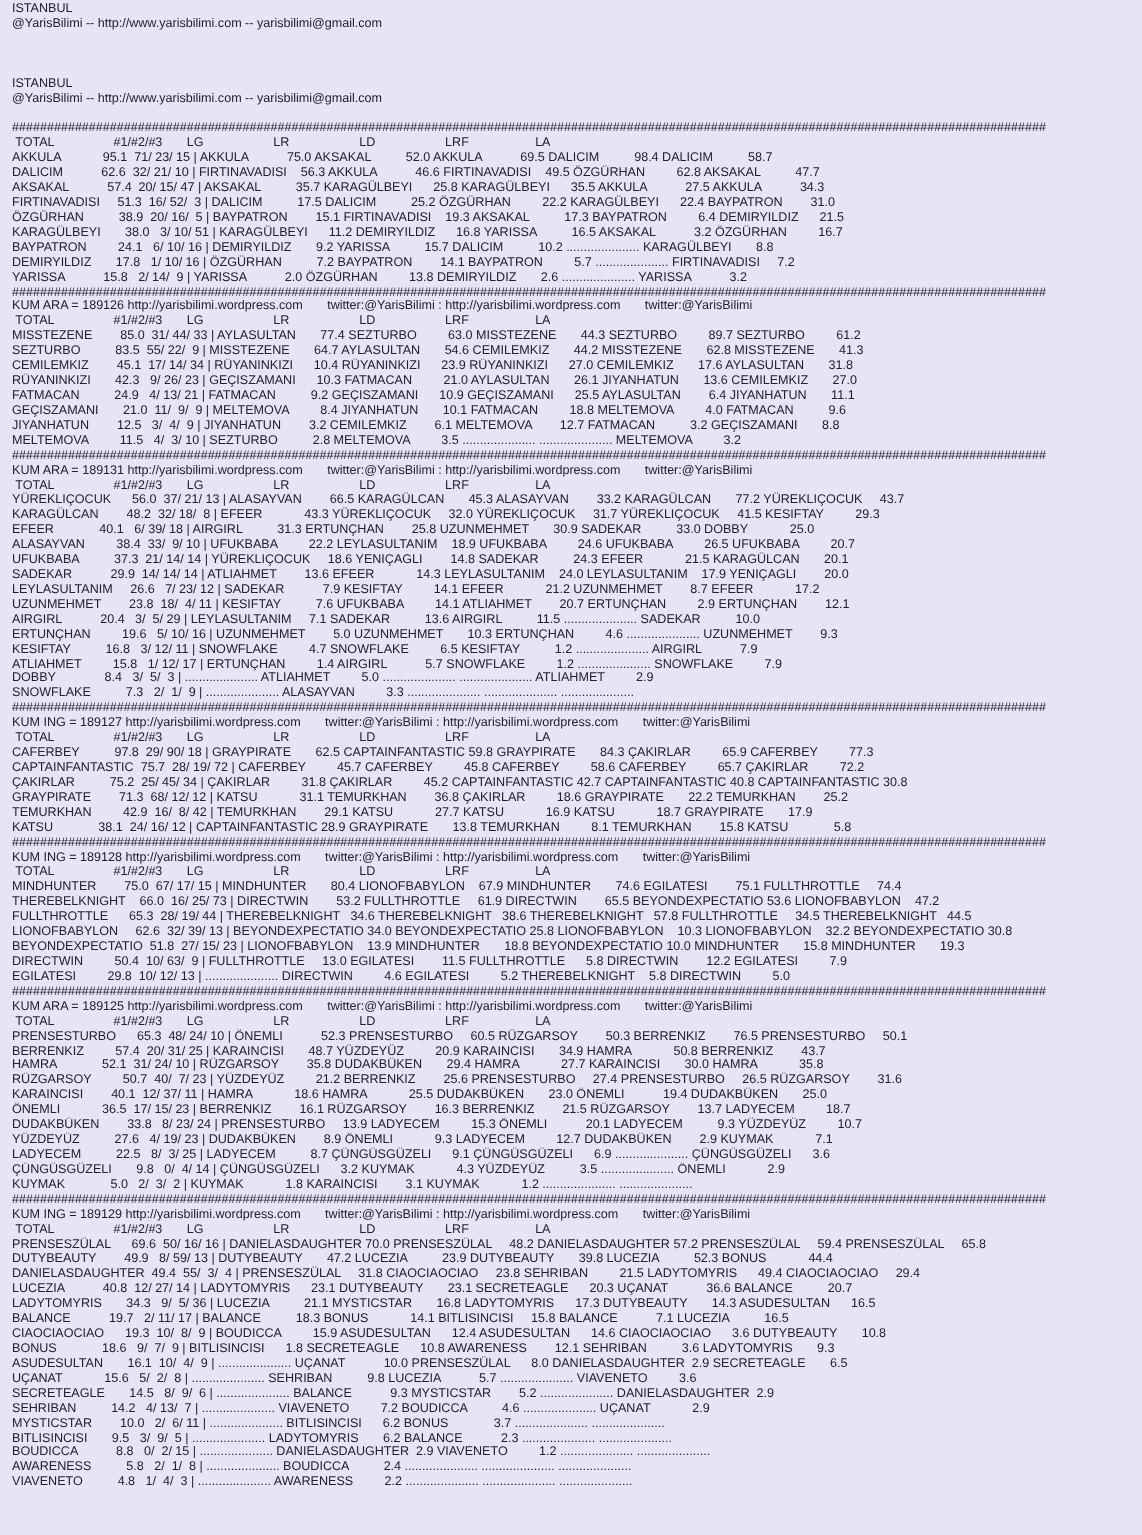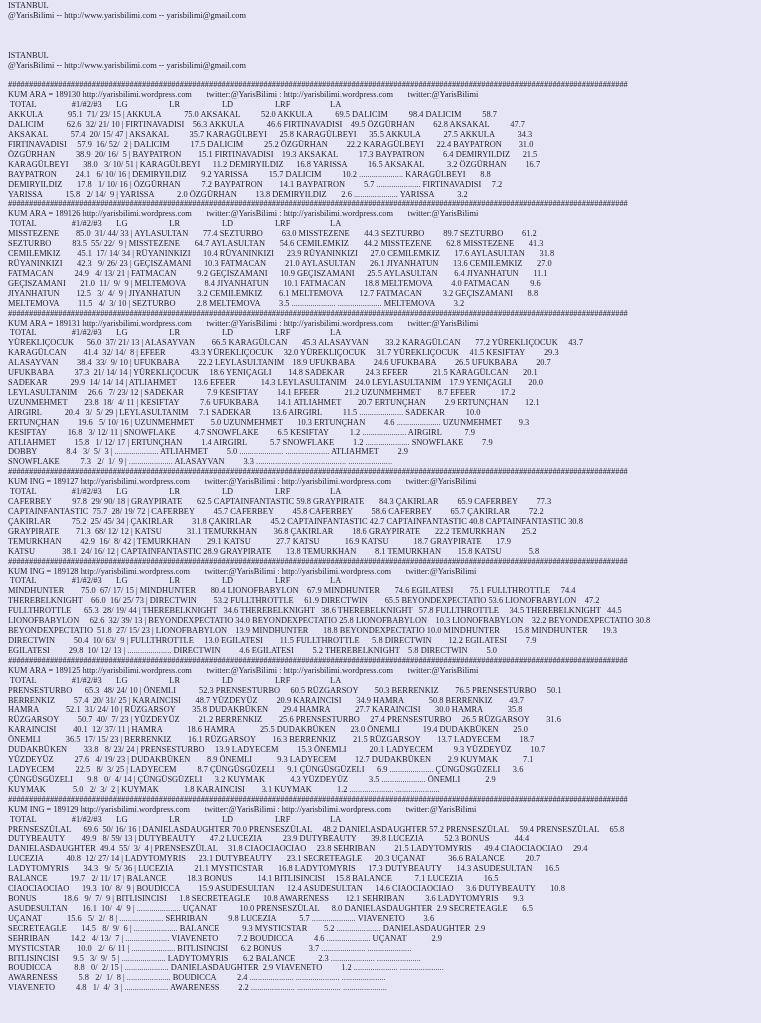--- a/index.html
+++ b/index.html
@@ -4,21 +4,21 @@
 <style>
   html,body{margin:0;padding:0;}
   body{
     width:761px;height:1023px;overflow:hidden;
     background:#e5e5f6;
   }
   #page{
     box-sizing:border-box;
     width:761px;height:1023px;
     padding:1px 0 0 8px;
-    font-family:Liberation Serif, serif;
+    font-family:Liberation Sans, sans-serif;
     font-size:8.4px;
     color:#22222e;
     overflow:hidden;
     border-radius:10px;
   }
   .ln{
     height:9.932px;
     line-height:9.932px;
     white-space:pre;
     overflow:hidden;
@@ -31,47 +31,47 @@
   <div class="ln">ISTANBUL</div>
   <div class="ln">@YarisBilimi -- http://www.yarisbilimi.com -- yarisbilimi@gmail.com</div>
   <div class="ln"></div>
   <div class="ln"></div>
   <div class="ln"></div>
   <div class="ln">ISTANBUL</div>
   <div class="ln">@YarisBilimi -- http://www.yarisbilimi.com -- yarisbilimi@gmail.com</div>
   <div class="ln"></div>
   <div id="sections">
       <div class="ln">####################################################################################################################################################</div>
-      <div class="ln">KUM ARA = 189130 http://yarisbilimi.wordpress.com       twitter:@YarisBilimi : http://yarisbilimi.wordpress.com       twitter:@YarisBilimi</div>
       <div class="ln"> TOTAL                 #1/#2/#3       LG                    LR                    LD                    LRF                   LA</div>
       <div class="ln">AKKULA            95.1  71/ 23/ 15 | AKKULA           75.0 AKSAKAL          52.0 AKKULA           69.5 DALICIM          98.4 DALICIM          58.7</div>
       <div class="ln">DALICIM           62.6  32/ 21/ 10 | FIRTINAVADISI    56.3 AKKULA           46.6 FIRTINAVADISI    49.5 ÖZGÜRHAN         62.8 AKSAKAL          47.7</div>
       <div class="ln">AKSAKAL           57.4  20/ 15/ 47 | AKSAKAL          35.7 KARAGÜLBEYI      25.8 KARAGÜLBEYI      35.5 AKKULA           27.5 AKKULA           34.3</div>
-      <div class="ln">FIRTINAVADISI     57.9  16/ 52/  2 | DALICIM          17.5 DALICIM          25.2 ÖZGÜRHAN         22.2 KARAGÜLBEYI      22.4 BAYPATRON        31.0</div>
+      <div class="ln">FIRTINAVADISI     51.3  16/ 52/  3 | DALICIM          17.5 DALICIM          25.2 ÖZGÜRHAN         22.2 KARAGÜLBEYI      22.4 BAYPATRON        31.0</div>
       <div class="ln">ÖZGÜRHAN          38.9  20/ 16/  5 | BAYPATRON        15.1 FIRTINAVADISI    19.3 AKSAKAL          17.3 BAYPATRON         6.4 DEMIRYILDIZ      21.5</div>
       <div class="ln">KARAGÜLBEYI       38.0   3/ 10/ 51 | KARAGÜLBEYI      11.2 DEMIRYILDIZ      16.8 YARISSA          16.5 AKSAKAL           3.2 ÖZGÜRHAN         16.7</div>
       <div class="ln">BAYPATRON         24.1   6/ 10/ 16 | DEMIRYILDIZ       9.2 YARISSA          15.7 DALICIM          10.2 ..................... KARAGÜLBEYI       8.8</div>
       <div class="ln">DEMIRYILDIZ       17.8   1/ 10/ 16 | ÖZGÜRHAN          7.2 BAYPATRON        14.1 BAYPATRON         5.7 ..................... FIRTINAVADISI     7.2</div>
       <div class="ln">YARISSA           15.8   2/ 14/  9 | YARISSA           2.0 ÖZGÜRHAN         13.8 DEMIRYILDIZ       2.6 ..................... YARISSA           3.2</div>
       <div class="ln">####################################################################################################################################################</div>
       <div class="ln">KUM ARA = 189126 http://yarisbilimi.wordpress.com       twitter:@YarisBilimi : http://yarisbilimi.wordpress.com       twitter:@YarisBilimi</div>
       <div class="ln"> TOTAL                 #1/#2/#3       LG                    LR                    LD                    LRF                   LA</div>
       <div class="ln">MISSTEZENE        85.0  31/ 44/ 33 | AYLASULTAN       77.4 SEZTURBO         63.0 MISSTEZENE       44.3 SEZTURBO         89.7 SEZTURBO         61.2</div>
       <div class="ln">SEZTURBO          83.5  55/ 22/  9 | MISSTEZENE       64.7 AYLASULTAN       54.6 CEMILEMKIZ       44.2 MISSTEZENE       62.8 MISSTEZENE       41.3</div>
       <div class="ln">CEMILEMKIZ        45.1  17/ 14/ 34 | RÜYANINKIZI      10.4 RÜYANINKIZI      23.9 RÜYANINKIZI      27.0 CEMILEMKIZ       17.6 AYLASULTAN       31.8</div>
       <div class="ln">RÜYANINKIZI       42.3   9/ 26/ 23 | GEÇISZAMANI      10.3 FATMACAN         21.0 AYLASULTAN       26.1 JIYANHATUN       13.6 CEMILEMKIZ       27.0</div>
       <div class="ln">FATMACAN          24.9   4/ 13/ 21 | FATMACAN          9.2 GEÇISZAMANI      10.9 GEÇISZAMANI      25.5 AYLASULTAN        6.4 JIYANHATUN       11.1</div>
       <div class="ln">GEÇISZAMANI       21.0  11/  9/  9 | MELTEMOVA         8.4 JIYANHATUN       10.1 FATMACAN         18.8 MELTEMOVA         4.0 FATMACAN          9.6</div>
       <div class="ln">JIYANHATUN        12.5   3/  4/  9 | JIYANHATUN        3.2 CEMILEMKIZ        6.1 MELTEMOVA        12.7 FATMACAN          3.2 GEÇISZAMANI       8.8</div>
       <div class="ln">MELTEMOVA         11.5   4/  3/ 10 | SEZTURBO          2.8 MELTEMOVA         3.5 ..................... ..................... MELTEMOVA         3.2</div>
       <div class="ln">####################################################################################################################################################</div>
       <div class="ln">KUM ARA = 189131 http://yarisbilimi.wordpress.com       twitter:@YarisBilimi : http://yarisbilimi.wordpress.com       twitter:@YarisBilimi</div>
       <div class="ln"> TOTAL                 #1/#2/#3       LG                    LR                    LD                    LRF                   LA</div>
       <div class="ln">YÜREKLIÇOCUK      56.0  37/ 21/ 13 | ALASAYVAN        66.5 KARAGÜLCAN       45.3 ALASAYVAN        33.2 KARAGÜLCAN       77.2 YÜREKLIÇOCUK     43.7</div>
-      <div class="ln">KARAGÜLCAN        41.4  32/ 14/  8 | EFEER            43.3 YÜREKLIÇOCUK     32.0 YÜREKLIÇOCUK     31.7 YÜREKLIÇOCUK     41.5 KESIFTAY         29.3</div>
+      <div class="ln">KARAGÜLCAN        48.2  32/ 18/  8 | EFEER            43.3 YÜREKLIÇOCUK     32.0 YÜREKLIÇOCUK     31.7 YÜREKLIÇOCUK     41.5 KESIFTAY         29.3</div>
+      <div class="ln">EFEER             40.1   6/ 39/ 18 | AIRGIRL          31.3 ERTUNÇHAN        25.8 UZUNMEHMET       30.9 SADEKAR          33.0 DOBBY            25.0</div>
       <div class="ln">ALASAYVAN         38.4  33/  9/ 10 | UFUKBABA         22.2 LEYLASULTANIM    18.9 UFUKBABA         24.6 UFUKBABA         26.5 UFUKBABA         20.7</div>
       <div class="ln">UFUKBABA          37.3  21/ 14/ 14 | YÜREKLIÇOCUK     18.6 YENIÇAGLI        14.8 SADEKAR          24.3 EFEER            21.5 KARAGÜLCAN       20.1</div>
       <div class="ln">SADEKAR           29.9  14/ 14/ 14 | ATLIAHMET        13.6 EFEER            14.3 LEYLASULTANIM    24.0 LEYLASULTANIM    17.9 YENIÇAGLI        20.0</div>
       <div class="ln">LEYLASULTANIM     26.6   7/ 23/ 12 | SADEKAR           7.9 KESIFTAY         14.1 EFEER            21.2 UZUNMEHMET        8.7 EFEER            17.2</div>
       <div class="ln">UZUNMEHMET        23.8  18/  4/ 11 | KESIFTAY          7.6 UFUKBABA         14.1 ATLIAHMET        20.7 ERTUNÇHAN         2.9 ERTUNÇHAN        12.1</div>
       <div class="ln">AIRGIRL           20.4   3/  5/ 29 | LEYLASULTANIM     7.1 SADEKAR          13.6 AIRGIRL          11.5 ..................... SADEKAR          10.0</div>
       <div class="ln">ERTUNÇHAN         19.6   5/ 10/ 16 | UZUNMEHMET        5.0 UZUNMEHMET       10.3 ERTUNÇHAN         4.6 ..................... UZUNMEHMET        9.3</div>
       <div class="ln">KESIFTAY          16.8   3/ 12/ 11 | SNOWFLAKE         4.7 SNOWFLAKE         6.5 KESIFTAY          1.2 ..................... AIRGIRL           7.9</div>
       <div class="ln">ATLIAHMET         15.8   1/ 12/ 17 | ERTUNÇHAN         1.4 AIRGIRL           5.7 SNOWFLAKE         1.2 ..................... SNOWFLAKE         7.9</div>
       <div class="ln">DOBBY              8.4   3/  5/  3 | ..................... ATLIAHMET         5.0 ..................... ..................... ATLIAHMET         2.9</div>

